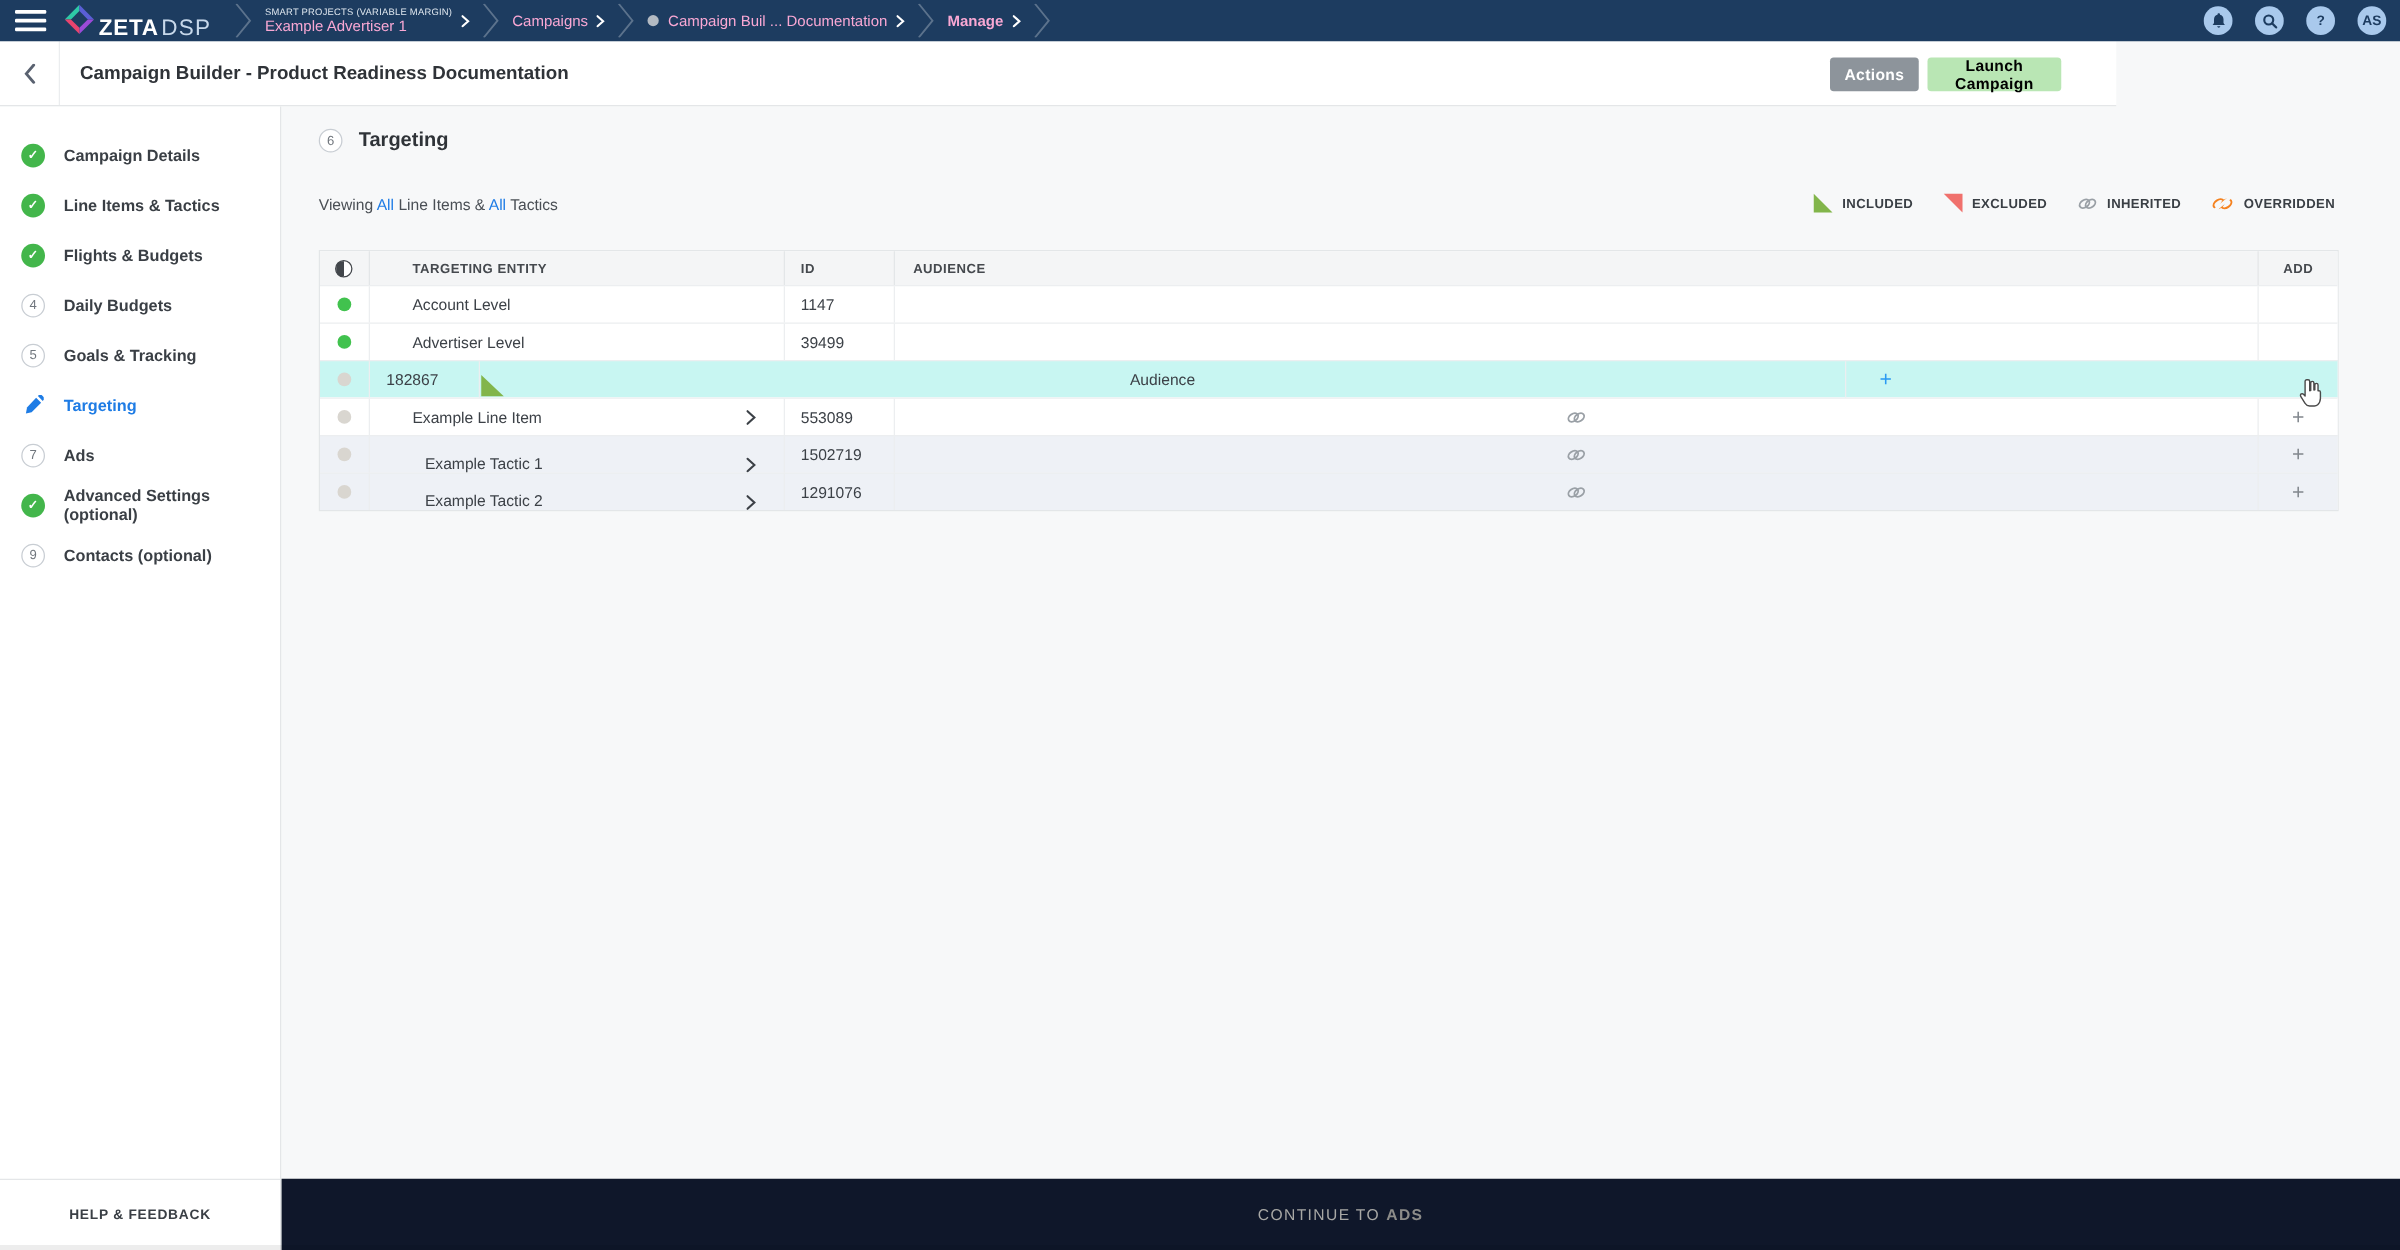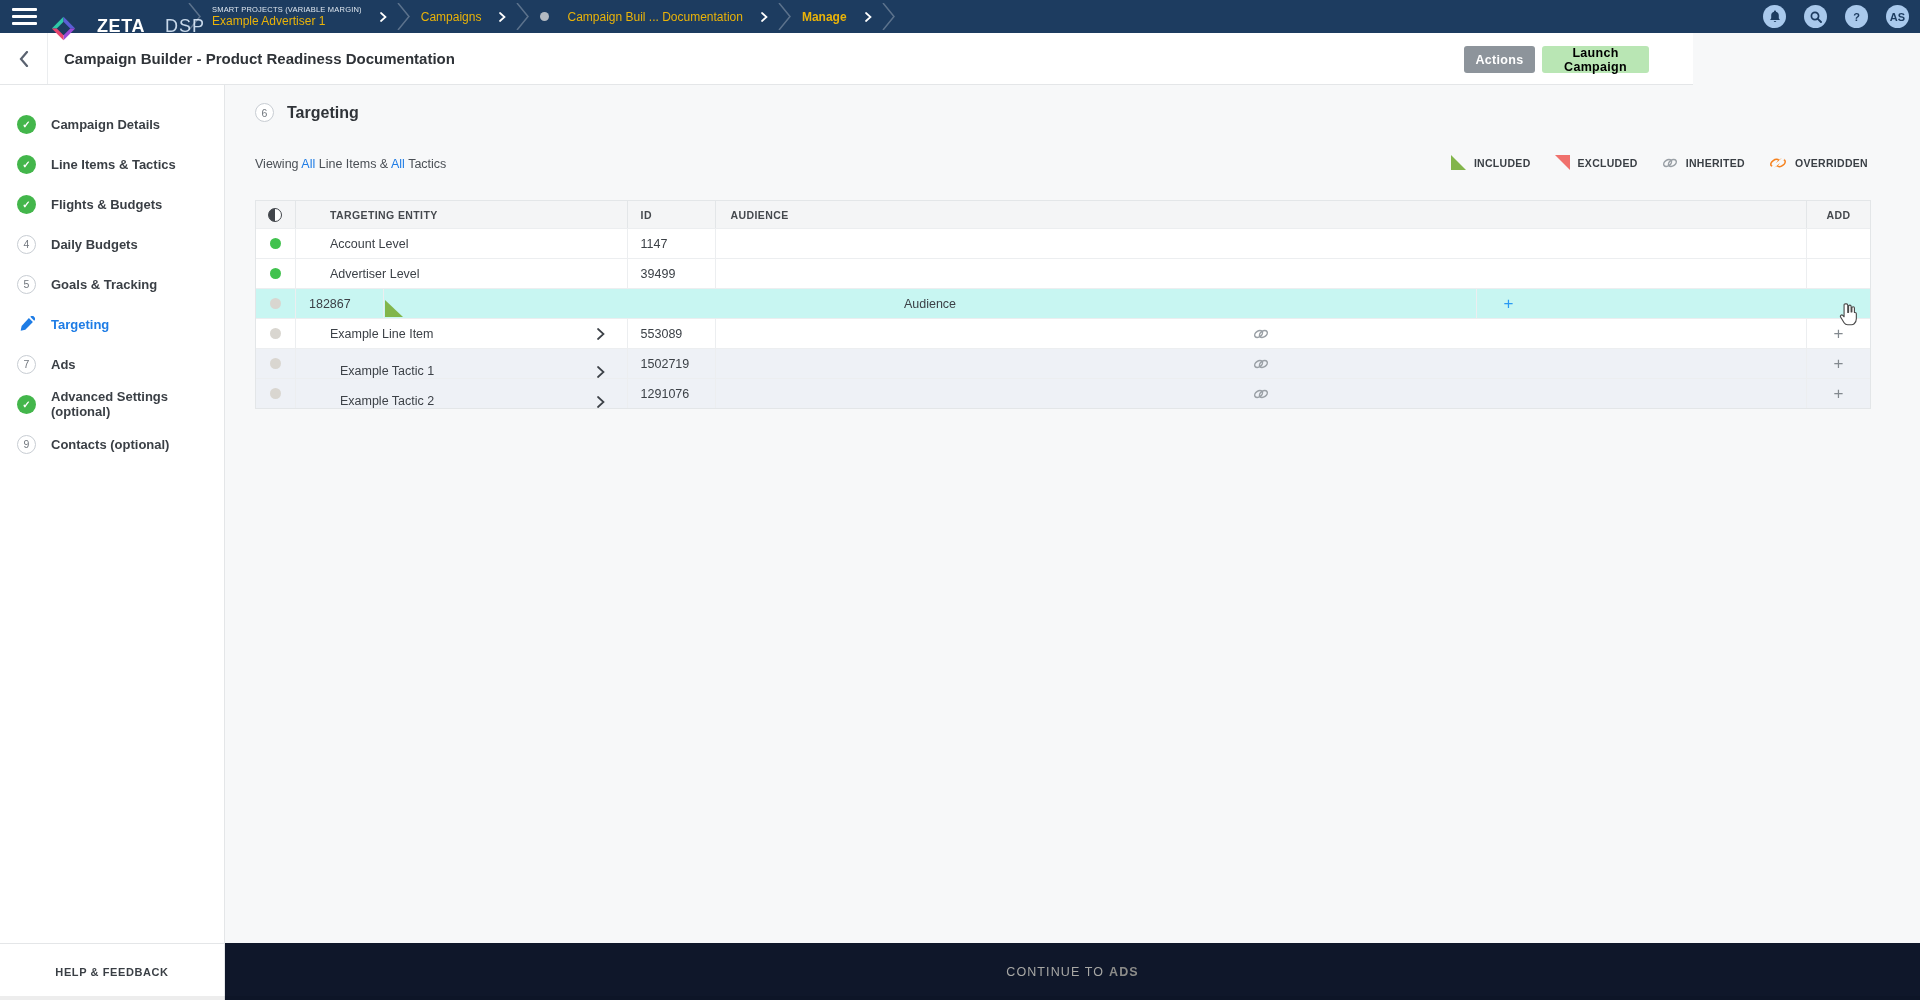--- a/index.html
+++ b/index.html
@@ -3,29 +3,29 @@
 <meta charset="utf-8">
 <style>
   * { box-sizing: border-box; margin: 0; padding: 0; }
   html,body { width:1920px; height:1000px; overflow:hidden; }
   body { font-family:"Liberation Sans", sans-serif; background:#f7f8f9; position:relative; }
 
   
   .navbar { position:absolute; top:0; left:0; width:1920px; height:33px; background:#1d3c60; z-index:5; }
   .hamburger { position:absolute; left:12px; top:8px; width:25px; height:17px; display:flex; flex-direction:column; justify-content:space-between; cursor:pointer; }
   .hamburger i { display:block; height:2.6px; background:#fff; border-radius:1px; }
-  .logo-wrap { position:absolute; left:50px; top:16px; height:27px; display:flex; align-items:flex-start; gap:20px; cursor:pointer; }
+  .logo-wrap { position:absolute; left:50px; top:6px; height:27px; display:flex; align-items:flex-end; gap:2px; cursor:pointer; }
   .logo-zeta { color:#fff; font-size:18px; font-weight:bold; letter-spacing:.6px; }
   .logo-dsp { color:#c7d8ea; font-size:18px; font-weight:normal; letter-spacing:1px; }
   .crumbs { position:absolute; left:186px; top:0; height:33px; display:flex; align-items:center; }
   .crumb-sep { flex:none; margin:0 2px; }
-  .crumb { display:flex; align-items:center; gap:18px; padding:0 8px; color:#fff; cursor:pointer; white-space:nowrap; }
+  .crumb { display:flex; align-items:center; gap:7px; padding:0 8px; color:#fff; cursor:pointer; white-space:nowrap; }
   .crumb .stack { display:flex; flex-direction:column; justify-content:center; }
   .crumb .eyebrow { font-size:7.5px; color:#dfe7ef; letter-spacing:.2px; }
-  .crumb .lbl { font-size:12px; color:#eab308; }
+  .crumb .lbl { font-size:12px; color:#f9a8d4; }
   .crumb.is-bold .lbl { font-weight:bold; }
   .crumb .pre-dot { width:9px; height:9px; border-radius:50%; background:#b3bac2; flex:none; }
   .nav-icons { position:absolute; right:11px; top:5px; display:flex; gap:18px; align-items:center; }
   .nav-circle { width:23px; height:23px; border-radius:50%; background:#a9c9ec; color:#1d3c60; display:flex; align-items:center; justify-content:center; font-size:11px; font-weight:bold; cursor:pointer; }
 
   
   .pagehead { position:absolute; top:33px; left:0; width:1693px; height:52px; background:#fff; border-bottom:1px solid #e4e6e8; z-index:4; }
   .back-btn { position:absolute; left:0; top:0; width:48px; height:51px; border-right:1px solid #ebedef; display:flex; align-items:center; justify-content:center; cursor:pointer; }
   .page-title { position:absolute; left:64px; top:0; height:51px; line-height:51px; font-size:15px; font-weight:bold; color:#2f3338; }
   .btn { position:absolute; top:13px; height:27px; border:none; border-radius:3px; font-family:inherit; font-size:12.5px; font-weight:bold; letter-spacing:.3px; cursor:pointer; }

